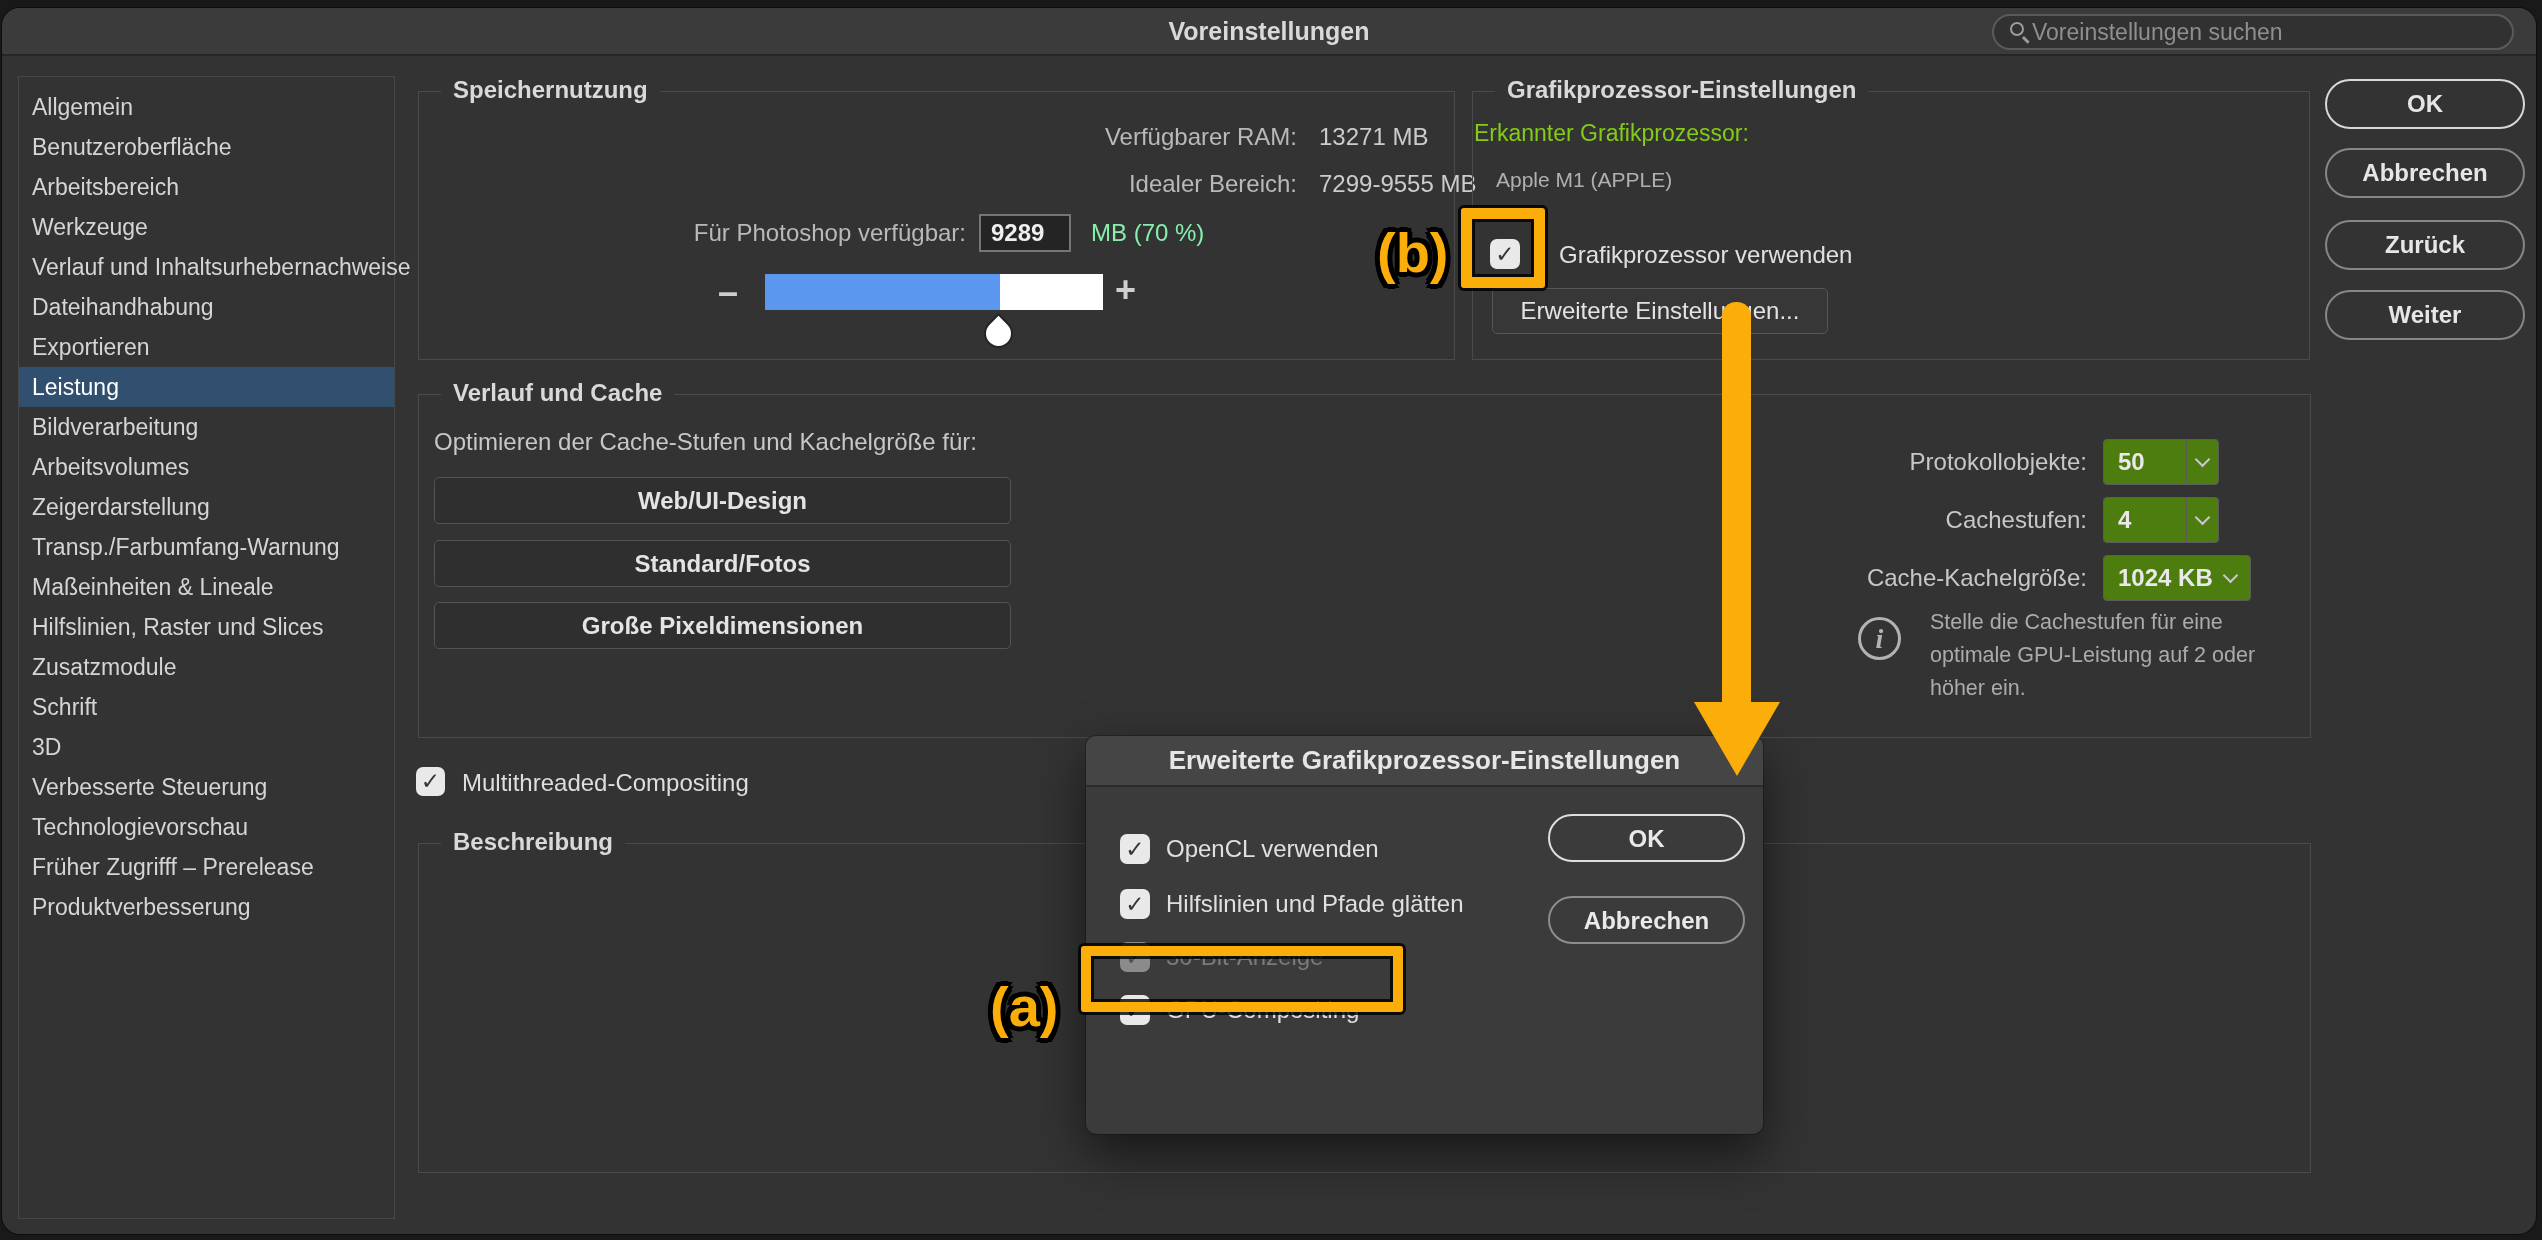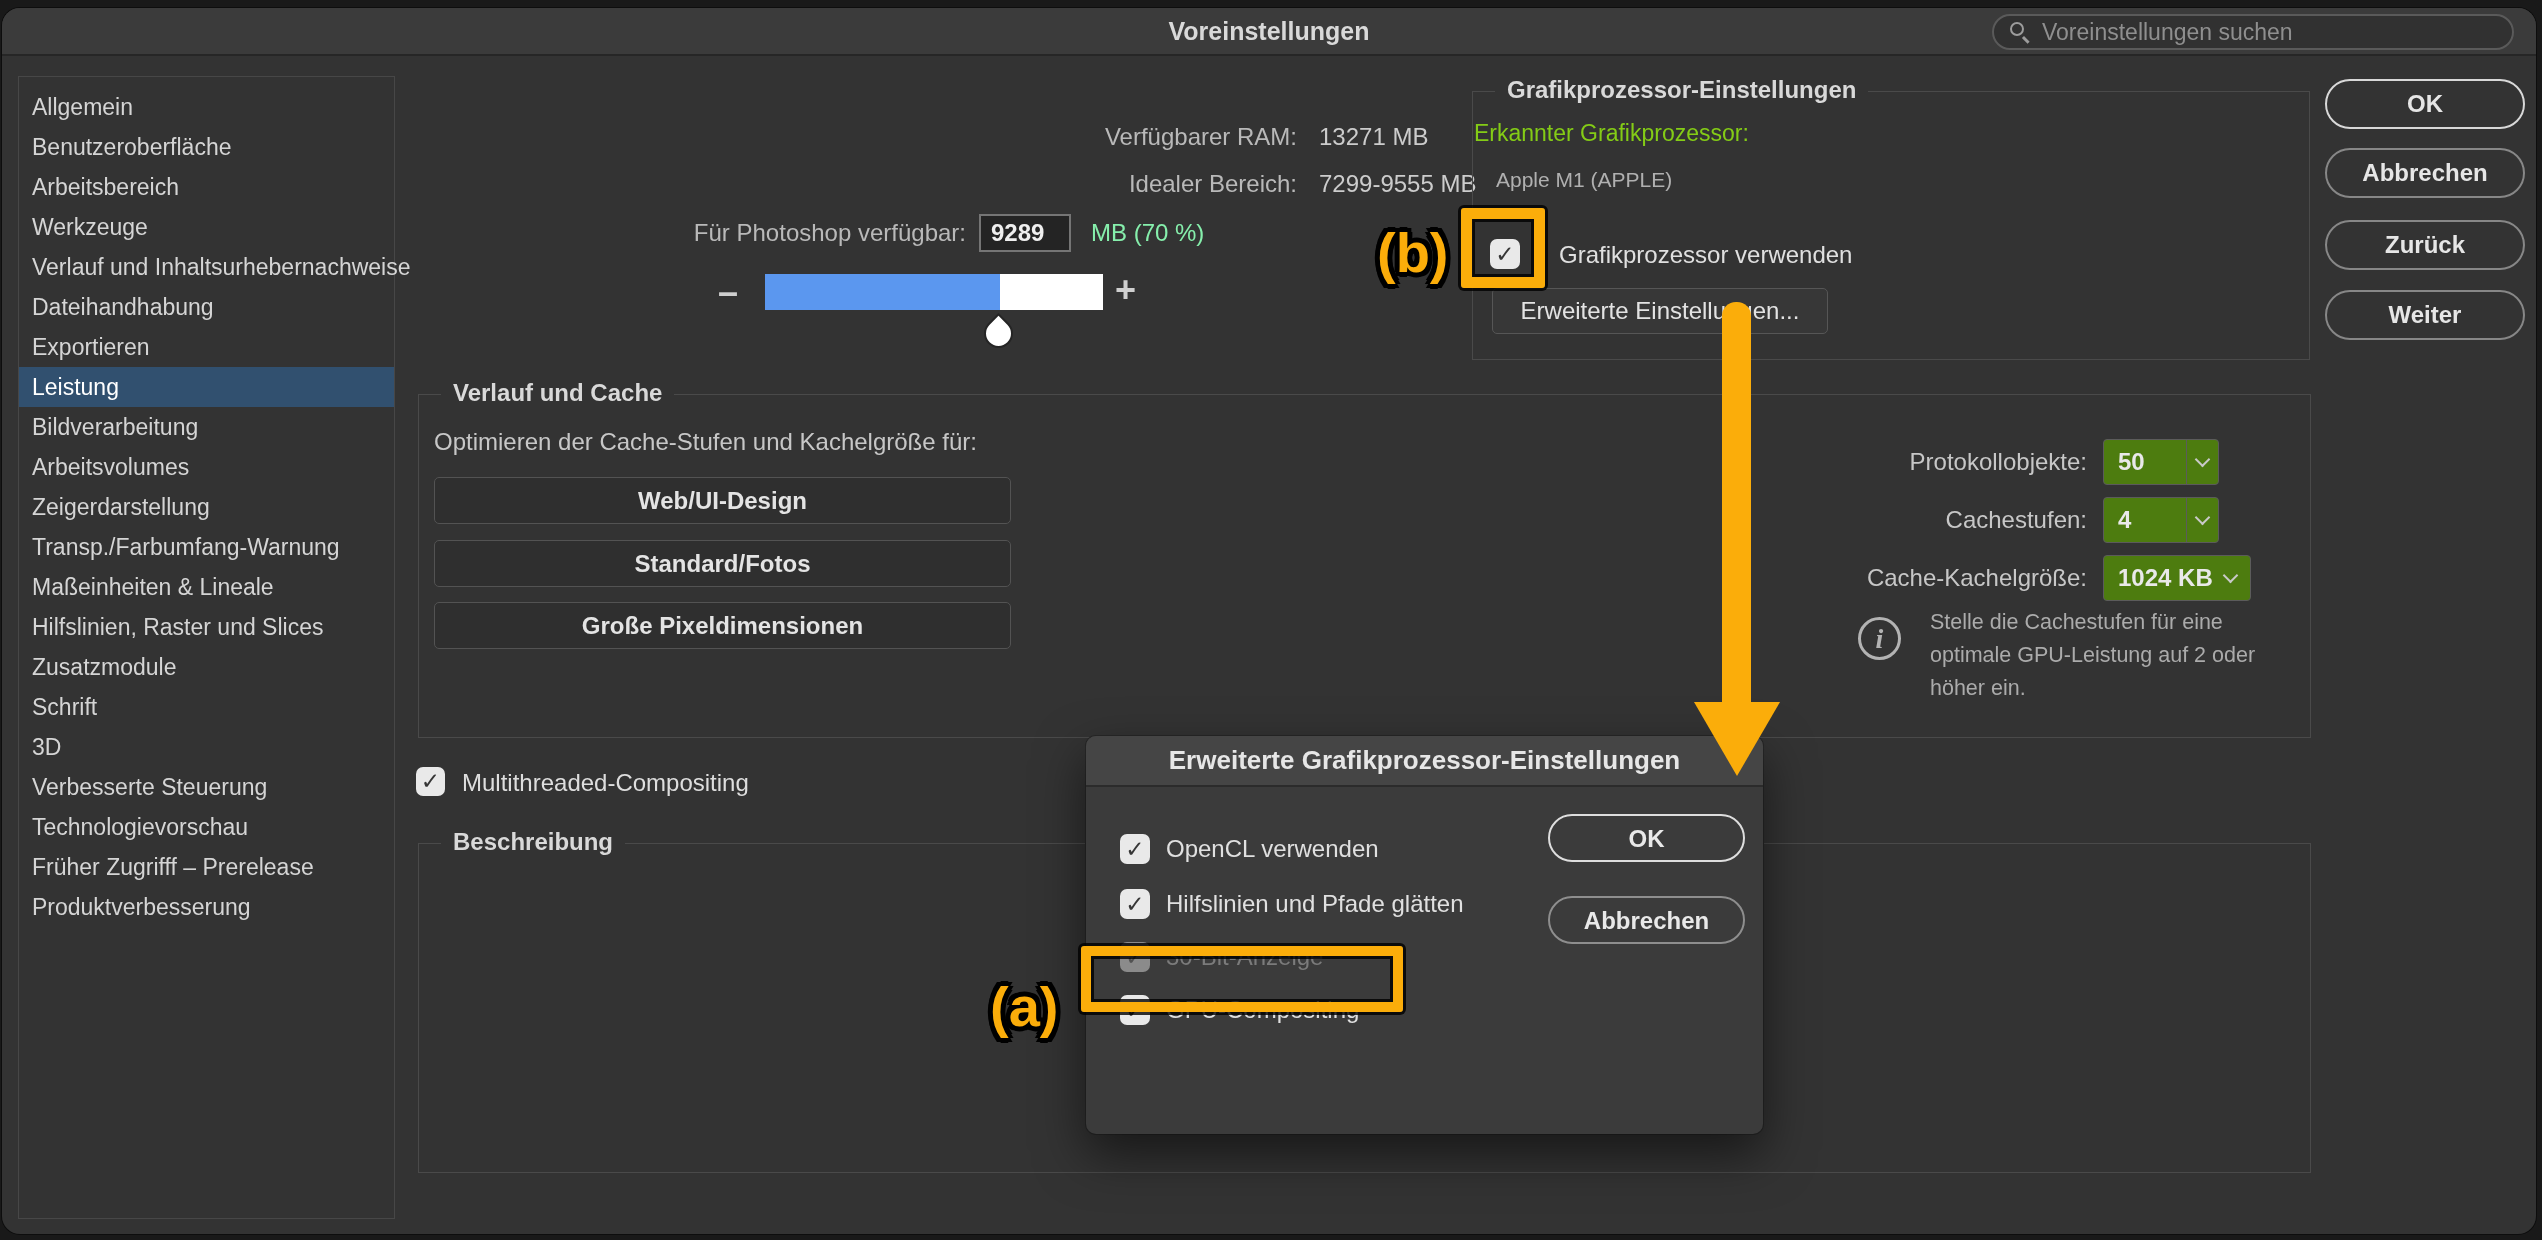--- a/index.html
+++ b/index.html
@@ -16,21 +16,21 @@
     background: #3b3b3b; border-bottom: 2px solid #262626;
   }
   .win-title {
     position: absolute; left: 0; right: 0; top: 0; height: 48px;
     line-height: 46px; text-align: center; color: #d9d9d9;
     font-size: 25px; font-weight: 700;
   }
   .searchbox {
     position: absolute; right: 22px; top: 6px; width: 522px; height: 36px;
     border: 2px solid #5a5a5a; border-radius: 18px; background: #313131;
-    display: flex; align-items: center; padding: 0 14px; gap: 10px;
+    display: flex; align-items: center; padding: 0 14px; 
   }
   .mag { position: relative; width: 24px; height: 24px; flex: 0 0 auto; }
   .mag-circle { position: absolute; left: 2px; top: 2px; width: 14px; height: 14px;
     border: 2.5px solid #9c9c9c; border-radius: 50%; }
   .mag-handle { position: absolute; left: 16px; top: 16px; width: 8px; height: 2.5px;
     background: #9c9c9c; transform: rotate(45deg); transform-origin: 0 0; }
   .search-field {
     flex: 1; background: transparent; border: none; outline: none;
     color: #e3e3e3; font-size: 23px; font-family: inherit;
   }
@@ -227,20 +227,23 @@
       <div class="side-item">Hilfslinien, Raster und Slices</div>
       <div class="side-item">Zusatzmodule</div>
       <div class="side-item">Schrift</div>
       <div class="side-item">3D</div>
       <div class="side-item">Verbesserte Steuerung</div>
       <div class="side-item">Technologievorschau</div>
       <div class="side-item">Früher Zugrifff – Prerelease</div>
       <div class="side-item">Produktverbesserung</div>
     </div>
 
+    <div class="fieldset fs-memory">
+      <span class="legend">Speichernutzung</span>
+    </div>
     <div class="mem-row row-ram">
       <span class="mem-label">Verfügbarer RAM:</span>
       <span class="mem-value">13271 MB</span>
     </div>
     <div class="mem-row row-ideal">
       <span class="mem-label">Idealer Bereich:</span>
       <span class="mem-value">7299-9555 MB</span>
     </div>
     <div class="mem-row row-input">
       <span class="mem-label">Für Photoshop verfügbar:</span>

